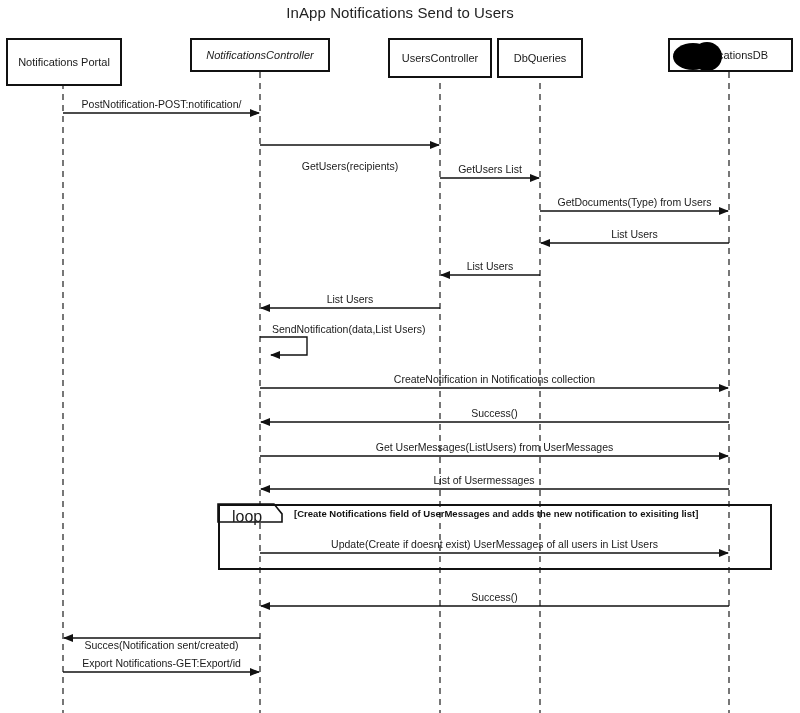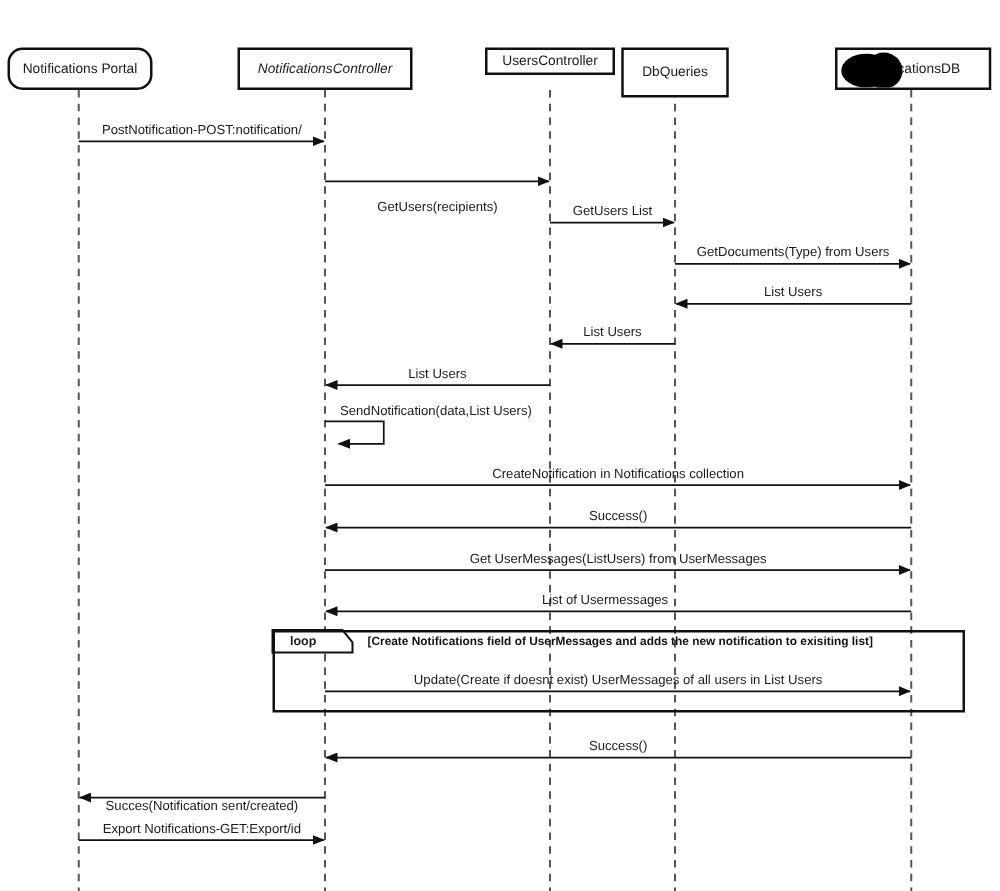--- a/index.html
+++ b/index.html
@@ -78,38 +78,38 @@
     text-align: center;
   }
   .frag-box {
     position: absolute;
     box-sizing: border-box;
     border: 2px solid #111111;
     background: transparent;
   }
   .frag-tab-label {
     position: absolute;
-    font-size: 10px;
+    font-size: 16px;
     color: #1a1a1a;
     white-space: nowrap;
-    font-weight: bold;
   }
   .frag-guard {
     position: absolute;
     font-size: 9.5px;
     font-weight: bold;
     color: #111111;
     white-space: nowrap;
   }
 </style>
 </head>
 <body>
 
 <div id="diagram-root">
 
+  <div id="diagram-title">InApp Notifications Send to Users</div>
 
   <svg id="seq-canvas" viewBox="0 0 800 713">
     <defs>
       <marker id="arrow-right" markerWidth="10" markerHeight="8" refX="9" refY="4" orient="auto" markerUnits="userSpaceOnUse">
         <path d="M0,0 L10,4 L0,8 z" fill="#111111"></path>
       </marker>
       <marker id="arrow-left" markerWidth="10" markerHeight="8" refX="9" refY="4" orient="auto" markerUnits="userSpaceOnUse">
         <path d="M0,0 L10,4 L0,8 z" fill="#111111"></path>
       </marker>
     </defs>
@@ -139,27 +139,27 @@
       </g>
     <g id="selfmsg-group">
         <path d="M260,337 L307,337 L307,355 L271,355" fill="none" stroke="#111111" stroke-width="1.4" marker-end="url(#arrow-left)"></path>
       </g>
     <g id="fragments-group">
         <path d="M218,504 L274,504 L282,513.9 L282,522 L218,522 Z" fill="#ffffff" stroke="#111111" stroke-width="1.6"></path>
       </g>
   </svg>
 
   <div id="participants-layer">
-      <div class="participant-box" style="left: 6px; top: 38px; width: 116px; height: 34px; border-radius: 12px;">
+      <div class="participant-box" style="left: 6px; top: 38px; width: 116px; height: 48px;">
         <span class="participant-label">Notifications Portal</span>
       </div>
       <div class="participant-box" style="left: 190px; top: 38px; width: 140px; height: 34px; font-style: italic;">
         <span class="participant-label">NotificationsController</span>
       </div>
-      <div class="participant-box" style="left: 388px; top: 38px; width: 104px; height: 22px;">
+      <div class="participant-box" style="left: 388px; top: 38px; width: 104px; height: 40px;">
         <span class="participant-label">UsersController</span>
       </div>
       <div class="participant-box" style="left: 497px; top: 38px; width: 86px; height: 40px;">
         <span class="participant-label">DbQueries</span>
       </div>
       <div class="participant-box" style="left: 668px; top: 38px; width: 125px; height: 34px;">
         <span class="participant-label">NotificationsDB</span>
         <div class="redaction-blob blob-a" style="left: 3px; top: 3px; width: 40px; height: 27px;"></div>
         <div class="redaction-blob blob-b" style="left: 22px; top: 2px; width: 30px; height: 29px;"></div>
       </div>

